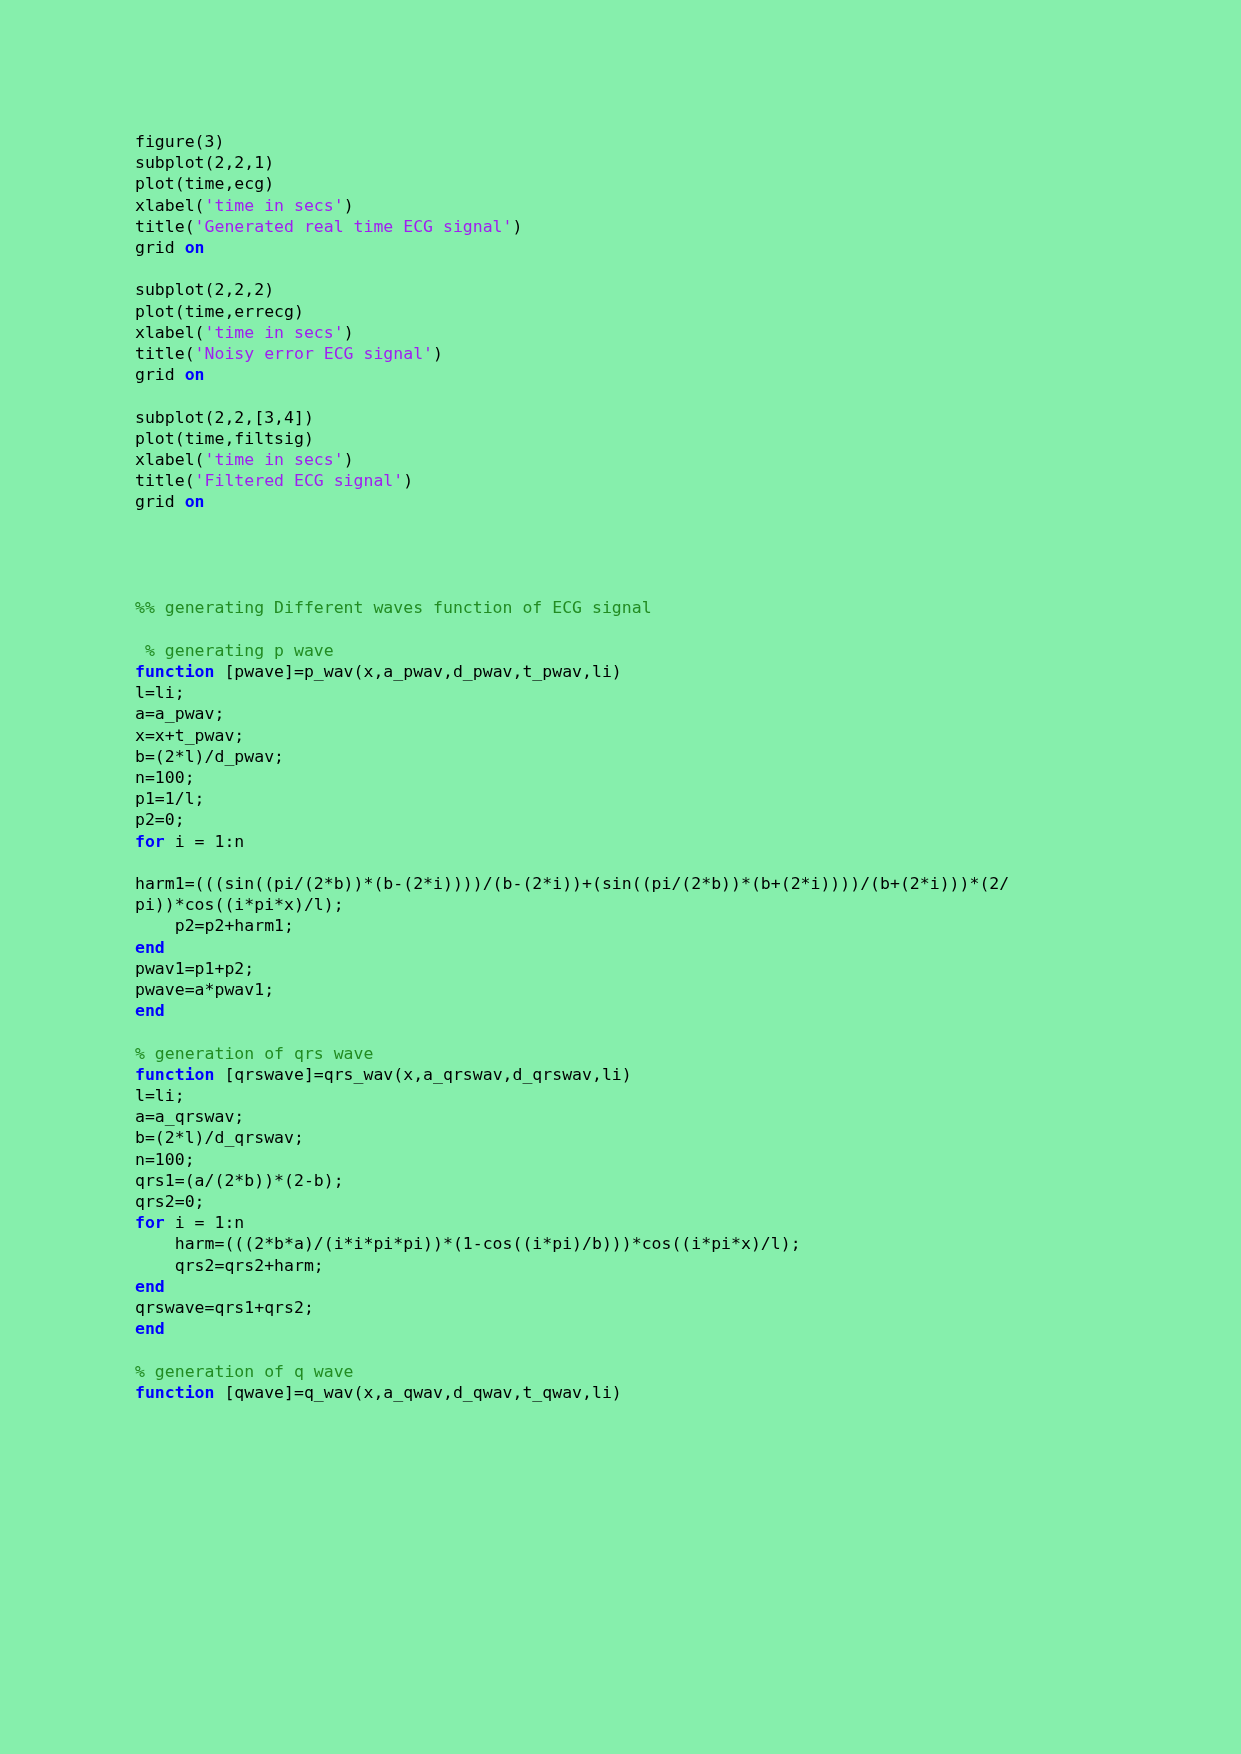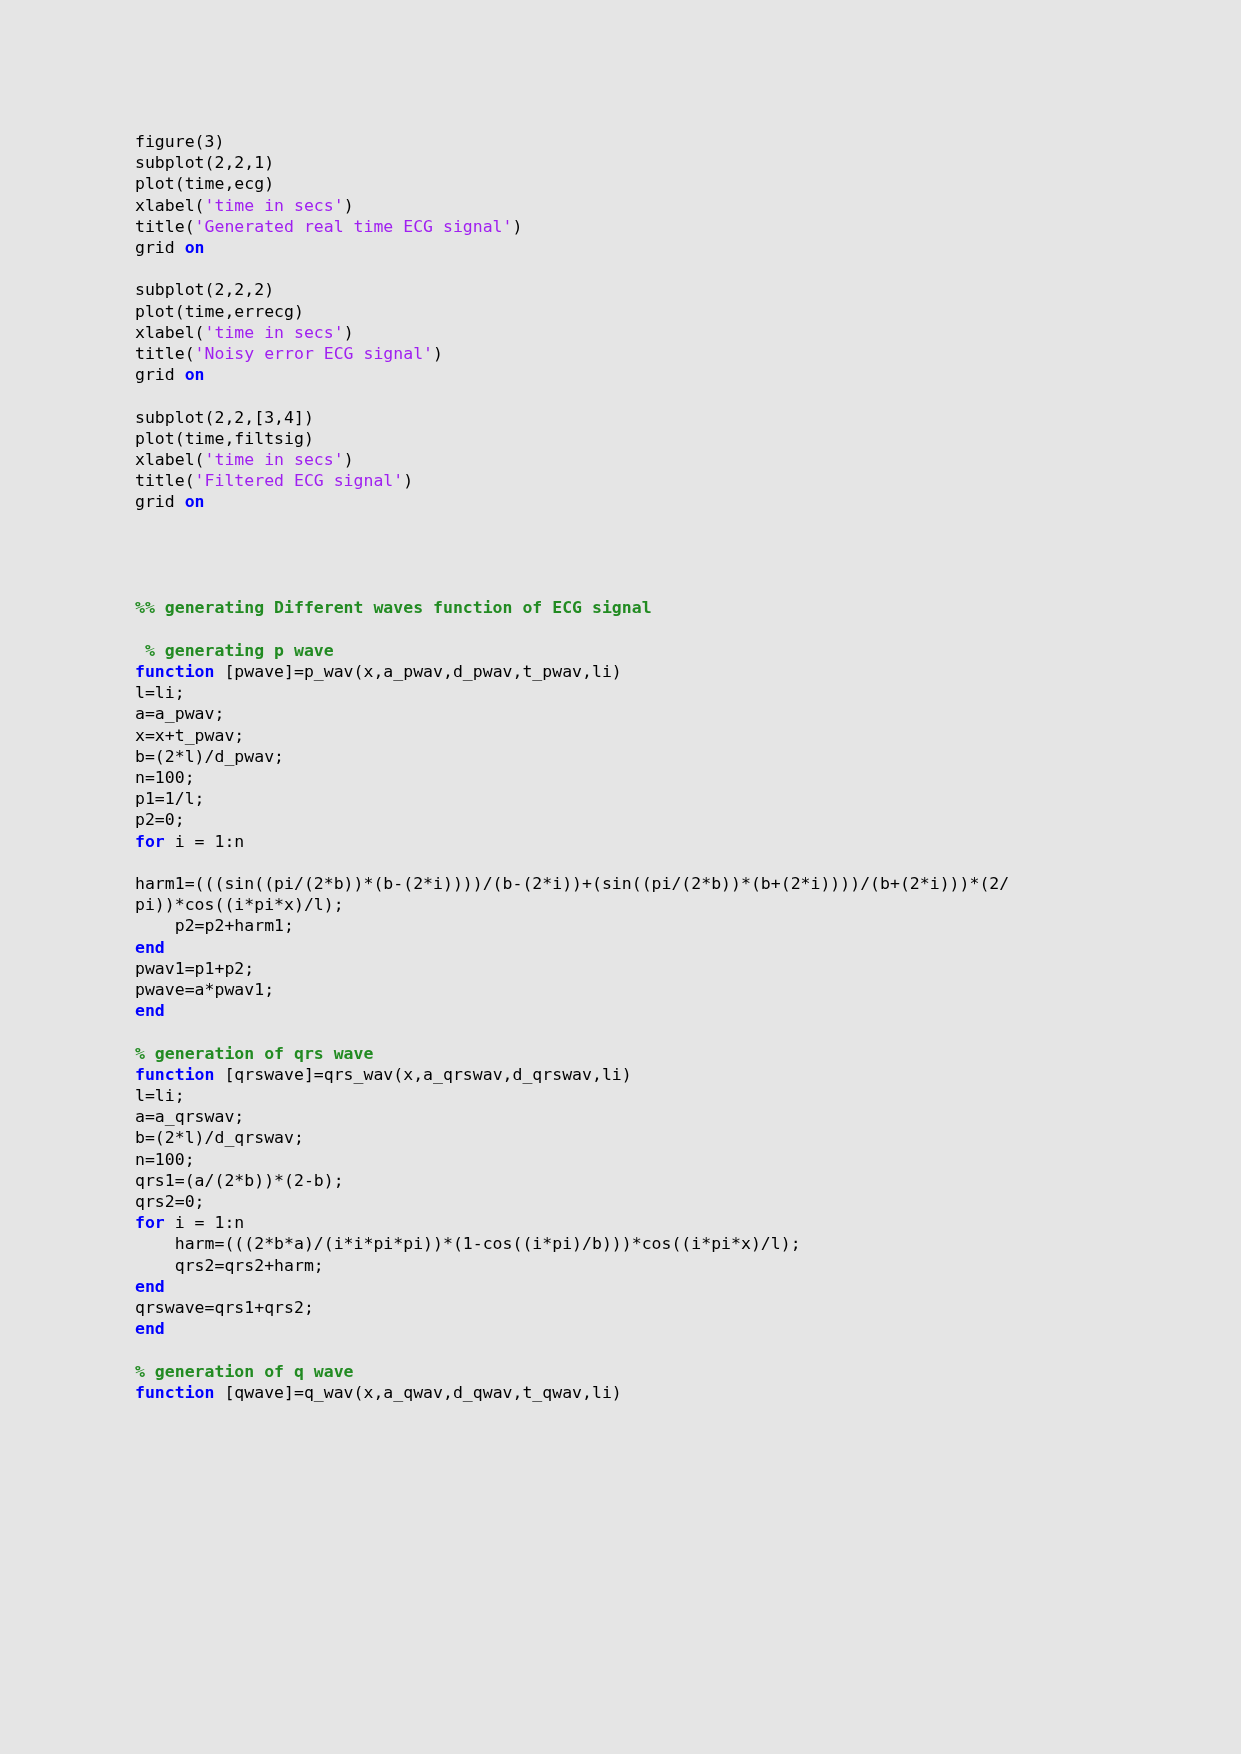--- a/index.html
+++ b/index.html
@@ -14,21 +14,21 @@
     font-family: "DejaVu Sans Mono", "Liberation Mono", monospace;
     color: #000000;
     -webkit-font-smoothing: antialiased;
   }
   .page {
     position: relative;
     width: 1241px;
     height: 1754px;
     box-sizing: border-box;
     padding: 131px 0 0 135px;
-    background: #e5e5e5;
+    background: #86efac;
   }
   .code-listing {
     width: 880px;
     font-size: 16.5px;
     line-height: 21.2px;
     white-space: pre;
     letter-spacing: 0px;
   }
   .line {
     min-height: 21.2px;
@@ -36,21 +36,21 @@
   }
   .line.blank {
     height: 21.2px;
   }
   .line.wrap {
     white-space: pre-wrap;
     word-break: break-all;
   }
   .tok-plain   { color: #000000; }
   .tok-string  { color: #a020f0; }
-  .tok-comment { color: #228b22; font-weight: bold; }
+  .tok-comment { color: #228b22; }
   .tok-keyword { color: #0000ff; font-weight: bold; }
 </style>
 </head>
 <body>
 
 <div class="page">
   <div class="code-listing" id="code-listing"><div class="line"><span class="tok-plain" style="color: rgb(0, 0, 0);">figure(3)</span></div><div class="line"><span class="tok-plain" style="color: rgb(0, 0, 0);">subplot(2,2,1)</span></div><div class="line"><span class="tok-plain" style="color: rgb(0, 0, 0);">plot(time,ecg)</span></div><div class="line"><span class="tok-plain" style="color: rgb(0, 0, 0);">xlabel(</span><span class="tok-string" style="color: rgb(160, 32, 240);">'time in secs'</span><span class="tok-plain" style="color: rgb(0, 0, 0);">)</span></div><div class="line"><span class="tok-plain" style="color: rgb(0, 0, 0);">title(</span><span class="tok-string" style="color: rgb(160, 32, 240);">'Generated real time ECG signal'</span><span class="tok-plain" style="color: rgb(0, 0, 0);">)</span></div><div class="line"><span class="tok-plain" style="color: rgb(0, 0, 0);">grid </span><span class="tok-keyword" style="color: rgb(0, 0, 255);">on</span></div><div class="line blank">&nbsp;</div><div class="line"><span class="tok-plain" style="color: rgb(0, 0, 0);">subplot(2,2,2)</span></div><div class="line"><span class="tok-plain" style="color: rgb(0, 0, 0);">plot(time,errecg)</span></div><div class="line"><span class="tok-plain" style="color: rgb(0, 0, 0);">xlabel(</span><span class="tok-string" style="color: rgb(160, 32, 240);">'time in secs'</span><span class="tok-plain" style="color: rgb(0, 0, 0);">)</span></div><div class="line"><span class="tok-plain" style="color: rgb(0, 0, 0);">title(</span><span class="tok-string" style="color: rgb(160, 32, 240);">'Noisy error ECG signal'</span><span class="tok-plain" style="color: rgb(0, 0, 0);">)</span></div><div class="line"><span class="tok-plain" style="color: rgb(0, 0, 0);">grid </span><span class="tok-keyword" style="color: rgb(0, 0, 255);">on</span></div><div class="line blank">&nbsp;</div><div class="line"><span class="tok-plain" style="color: rgb(0, 0, 0);">subplot(2,2,[3,4])</span></div><div class="line"><span class="tok-plain" style="color: rgb(0, 0, 0);">plot(time,filtsig)</span></div><div class="line"><span class="tok-plain" style="color: rgb(0, 0, 0);">xlabel(</span><span class="tok-string" style="color: rgb(160, 32, 240);">'time in secs'</span><span class="tok-plain" style="color: rgb(0, 0, 0);">)</span></div><div class="line"><span class="tok-plain" style="color: rgb(0, 0, 0);">title(</span><span class="tok-string" style="color: rgb(160, 32, 240);">'Filtered ECG signal'</span><span class="tok-plain" style="color: rgb(0, 0, 0);">)</span></div><div class="line"><span class="tok-plain" style="color: rgb(0, 0, 0);">grid </span><span class="tok-keyword" style="color: rgb(0, 0, 255);">on</span></div><div class="line blank">&nbsp;</div><div class="line blank">&nbsp;</div><div class="line blank">&nbsp;</div><div class="line blank">&nbsp;</div><div class="line"><span class="tok-comment" style="color: rgb(34, 139, 34);">%% generating Different waves function of ECG signal</span></div><div class="line blank">&nbsp;</div><div class="line"><span class="tok-comment" style="color: rgb(34, 139, 34);"> % generating p wave</span></div><div class="line"><span class="tok-keyword" style="color: rgb(0, 0, 255);">function</span><span class="tok-plain" style="color: rgb(0, 0, 0);"> [pwave]=p_wav(x,a_pwav,d_pwav,t_pwav,li)</span></div><div class="line"><span class="tok-plain" style="color: rgb(0, 0, 0);">l=li;</span></div><div class="line"><span class="tok-plain" style="color: rgb(0, 0, 0);">a=a_pwav;</span></div><div class="line"><span class="tok-plain" style="color: rgb(0, 0, 0);">x=x+t_pwav;</span></div><div class="line"><span class="tok-plain" style="color: rgb(0, 0, 0);">b=(2*l)/d_pwav;</span></div><div class="line"><span class="tok-plain" style="color: rgb(0, 0, 0);">n=100;</span></div><div class="line"><span class="tok-plain" style="color: rgb(0, 0, 0);">p1=1/l;</span></div><div class="line"><span class="tok-plain" style="color: rgb(0, 0, 0);">p2=0;</span></div><div class="line"><span class="tok-keyword" style="color: rgb(0, 0, 255);">for</span><span class="tok-plain" style="color: rgb(0, 0, 0);"> i = 1:n</span></div><div class="line blank">&nbsp;</div><div class="line wrap"><span class="tok-plain" style="color: rgb(0, 0, 0);">harm1=(((sin((pi/(2*b))*(b-(2*i))))/(b-(2*i))+(sin((pi/(2*b))*(b+(2*i))))/(b+(2*i)))*(2/pi))*cos((i*pi*x)/l);</span></div><div class="line"><span class="tok-plain" style="color: rgb(0, 0, 0);">    p2=p2+harm1;</span></div><div class="line"><span class="tok-keyword" style="color: rgb(0, 0, 255);">end</span></div><div class="line"><span class="tok-plain" style="color: rgb(0, 0, 0);">pwav1=p1+p2;</span></div><div class="line"><span class="tok-plain" style="color: rgb(0, 0, 0);">pwave=a*pwav1;</span></div><div class="line"><span class="tok-keyword" style="color: rgb(0, 0, 255);">end</span></div><div class="line blank">&nbsp;</div><div class="line"><span class="tok-comment" style="color: rgb(34, 139, 34);">% generation of qrs wave</span></div><div class="line"><span class="tok-keyword" style="color: rgb(0, 0, 255);">function</span><span class="tok-plain" style="color: rgb(0, 0, 0);"> [qrswave]=qrs_wav(x,a_qrswav,d_qrswav,li)</span></div><div class="line"><span class="tok-plain" style="color: rgb(0, 0, 0);">l=li;</span></div><div class="line"><span class="tok-plain" style="color: rgb(0, 0, 0);">a=a_qrswav;</span></div><div class="line"><span class="tok-plain" style="color: rgb(0, 0, 0);">b=(2*l)/d_qrswav;</span></div><div class="line"><span class="tok-plain" style="color: rgb(0, 0, 0);">n=100;</span></div><div class="line"><span class="tok-plain" style="color: rgb(0, 0, 0);">qrs1=(a/(2*b))*(2-b);</span></div><div class="line"><span class="tok-plain" style="color: rgb(0, 0, 0);">qrs2=0;</span></div><div class="line"><span class="tok-keyword" style="color: rgb(0, 0, 255);">for</span><span class="tok-plain" style="color: rgb(0, 0, 0);"> i = 1:n</span></div><div class="line"><span class="tok-plain" style="color: rgb(0, 0, 0);">    harm=(((2*b*a)/(i*i*pi*pi))*(1-cos((i*pi)/b)))*cos((i*pi*x)/l);</span></div><div class="line"><span class="tok-plain" style="color: rgb(0, 0, 0);">    qrs2=qrs2+harm;</span></div><div class="line"><span class="tok-keyword" style="color: rgb(0, 0, 255);">end</span></div><div class="line"><span class="tok-plain" style="color: rgb(0, 0, 0);">qrswave=qrs1+qrs2;</span></div><div class="line"><span class="tok-keyword" style="color: rgb(0, 0, 255);">end</span></div><div class="line blank">&nbsp;</div><div class="line"><span class="tok-comment" style="color: rgb(34, 139, 34);">% generation of q wave</span></div><div class="line"><span class="tok-keyword" style="color: rgb(0, 0, 255);">function</span><span class="tok-plain" style="color: rgb(0, 0, 0);"> [qwave]=q_wav(x,a_qwav,d_qwav,t_qwav,li)</span></div></div>
 </div>
 
 </body></html>

